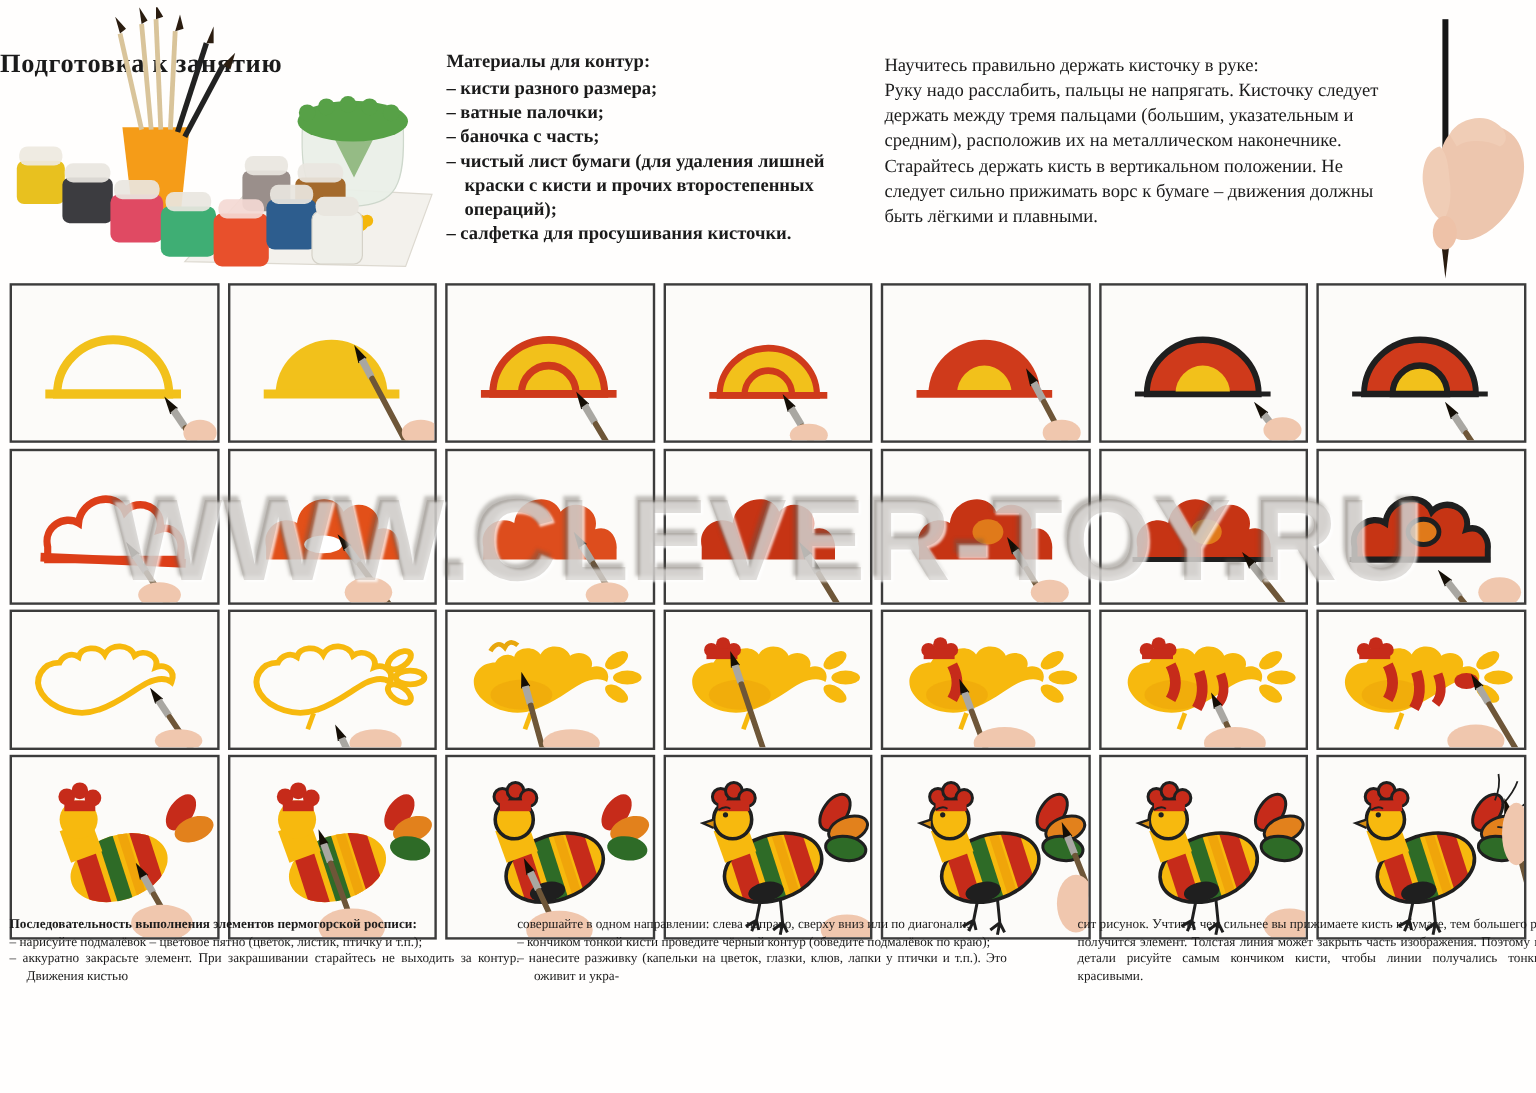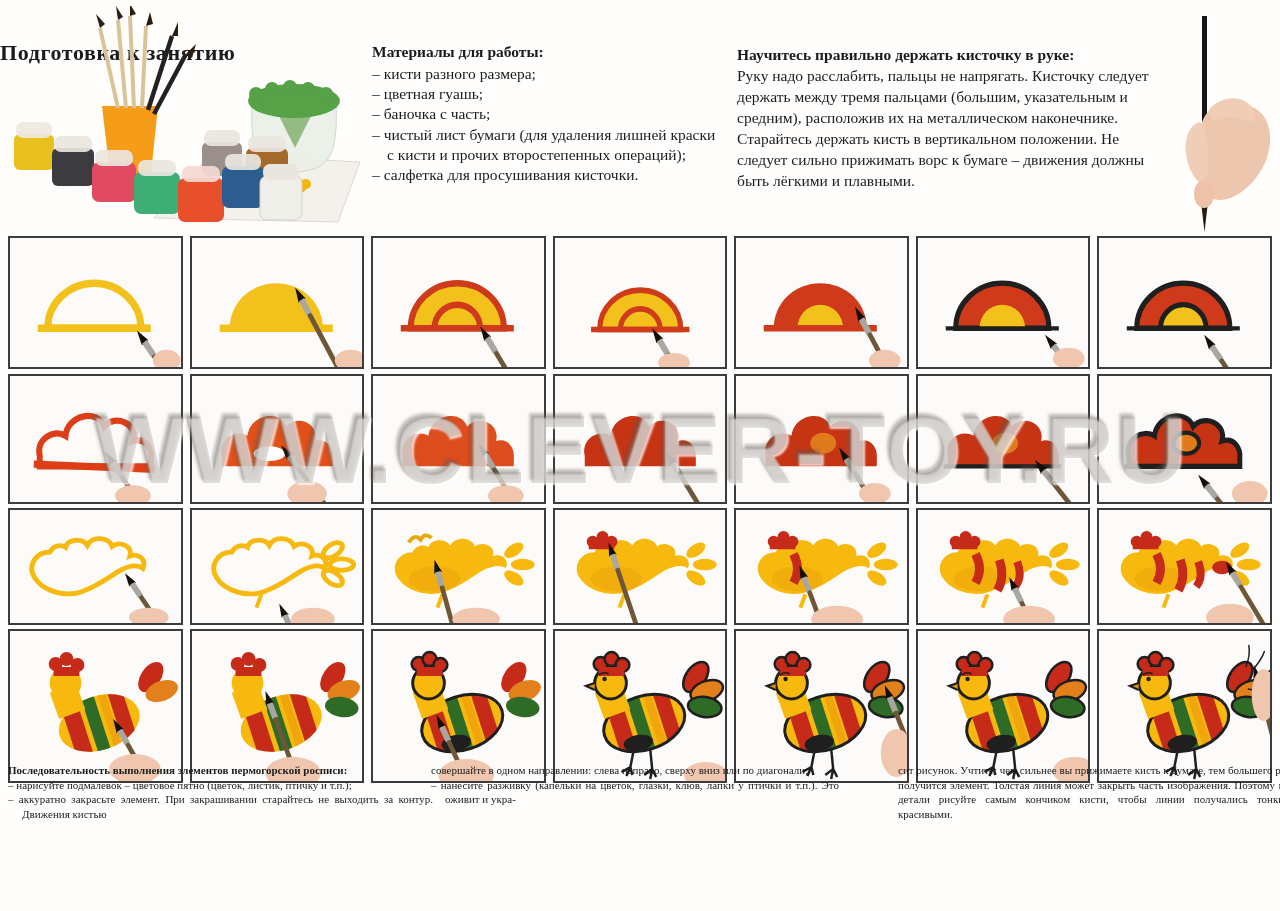--- a/index.html
+++ b/index.html
@@ -3,23 +3,23 @@
 <meta charset="utf-8">
 <style>
   html,body{margin:0;padding:0;background:#ffffff;}
   #page{position:relative;width:1280px;height:911px;background:#fffefd;overflow:hidden;
         font-family:"Liberation Serif",serif;color:#1b1b1b;}
   .title{position:absolute;top:12px;left:0;right:0;text-align:left;
          font-size:22px;font-weight:bold;letter-spacing:.6px;margin-top:28px;}
   .photo{position:absolute;}
   .materials{position:absolute;left:372px;top:42px;width:352px;font-size:15.5px;line-height:1.3;}
   .materials .hd{font-weight:bold;margin-bottom:2px;}
-  .mat-item{padding-left:15px;text-indent:-15px;}
+  .mat-item{padding-left:15px;text-indent:-15px;font-weight:bold;}
   .technique{position:absolute;left:737px;top:44px;width:424px;font-size:15.5px;line-height:1.36;}
-  .technique .hd{font-weight:bold;}
+  .technique .hd{font-weight:normal;}
   .grid-row{position:absolute;left:8px;right:8px;display:grid;
             grid-template-columns:repeat(7,1fr);grid-gap:7px;}
   .cell{background:#fcfbf9;border:2px solid #3c3c3c;box-sizing:border-box;overflow:hidden;}
   .cell svg{width:100%;height:100%;display:block;}
   .watermark{position:absolute;top:394px;left:0;width:100%;text-align:center;white-space:nowrap;
              font-family:Liberation Sans, sans-serif;font-weight:bold;font-size:97px;letter-spacing:1px;
              color:rgba(134,128,120,0.26);
              text-shadow:2px 2px 2px rgba(255,255,255,0.75), -2px -3px 3px rgba(92,86,78,0.38);
              z-index:6;pointer-events:none;}
   .bcol{position:absolute;top:763px;font-size:11px;line-height:1.33;text-align:justify;}
@@ -118,24 +118,24 @@
           <rect x="3" y="0" width="36" height="16" rx="7" fill="#e9e6df" opacity="0.92"></rect>
         </g>
       <g transform="translate(254,158)">
         <rect x="0" y="12" width="42" height="44" rx="7" fill="#efefe9" stroke="#d5d2c8"></rect>
           <rect x="3" y="0" width="36" height="16" rx="7" fill="#e9e6df"></rect>
         </g>
     </svg>
   </div>
 
   <div class="materials">
-    <div class="hd">Материалы для работы:</div>
+    <div class="hd">Материалы для контур:</div>
     <div>
         <div class="mat-item">– кисти разного размера;</div>
-        <div class="mat-item">– цветная гуашь;</div>
+        <div class="mat-item">– ватные палочки;</div>
         <div class="mat-item">– баночка с часть;</div>
         <div class="mat-item">– чистый лист бумаги (для удаления лишней краски с кисти и прочих второстепенных операций);</div>
         <div class="mat-item">– салфетка для просушивания кисточки.</div>
       </div>
   </div>
 
   <div class="technique">
     <div class="hd">Научитесь правильно держать кисточку в руке:</div>
     <div>Руку надо расслабить, пальцы не напрягать. Кисточку следует держать между тремя пальцами (большим, указательным и средним), расположив их на металлическом наконечнике. Старайтесь держать кисть в вертикальном положении. Не следует сильно прижимать ворс к бумаге – движения должны быть лёгкими и плавными.</div>
   </div>
@@ -767,20 +767,21 @@
   <div class="bcol" id="col1">
     <span class="hd">Последовательность выполнения элементов пермогорской росписи:</span>
     <div>
         <div class="seq-item">– нарисуйте подмалёвок – цветовое пятно (цветок, листик, птичку и т.п.);</div>
         <div class="seq-item">– аккуратно закрасьте элемент. При закрашивании старайтесь не выходить за контур. Движения кистью</div>
       </div>
   </div>
   <div class="bcol" id="col2">
     <div>совершайте в одном направлении: слева направо, сверху вниз или по диагонали;</div>
     <div>
+        <div class="seq-item">– кончиком тонкой кисти проведите чёрный контур (обведите подмалёвок по краю);</div>
         <div class="seq-item">– нанесите разживку (капельки на цветок, глазки, клюв, лапки у птички и т.п.). Это оживит и укра-</div>
       </div>
   </div>
   <div class="bcol" id="col3">
     <div>сит рисунок. Учтите: чем сильнее вы прижимаете кисть к бумаге, тем большего размера получится элемент. Толстая линия может закрыть часть изображения. Поэтому мелкие детали рисуйте самым кончиком кисти, чтобы линии получались тонкими и красивыми.</div>
   </div>
 
 </div>
 
 </body></html>

